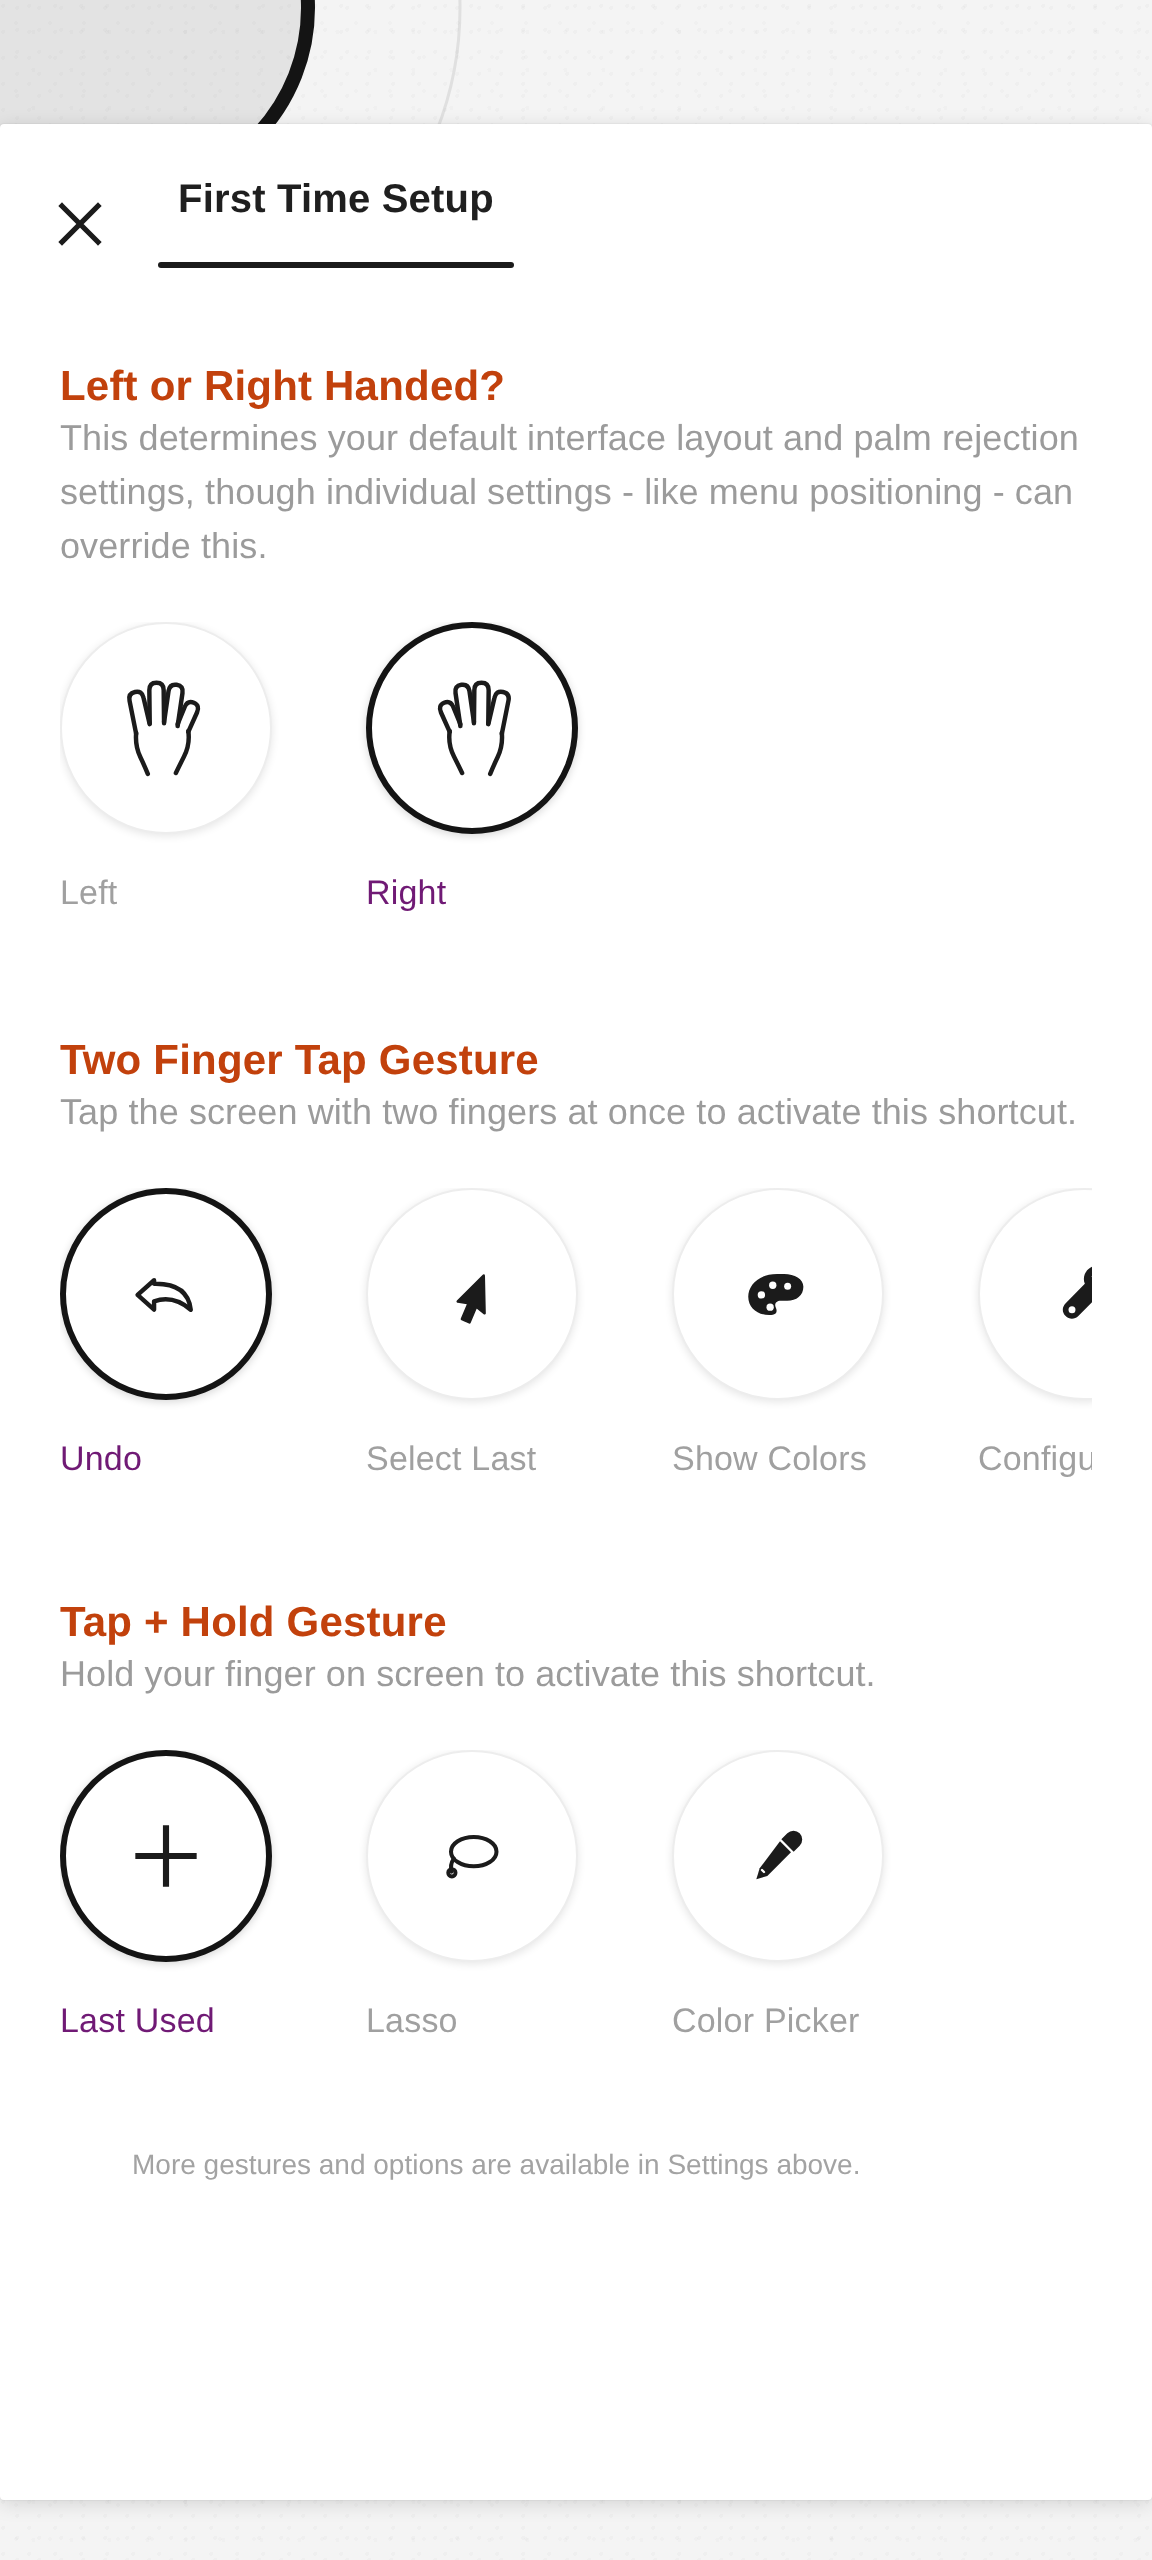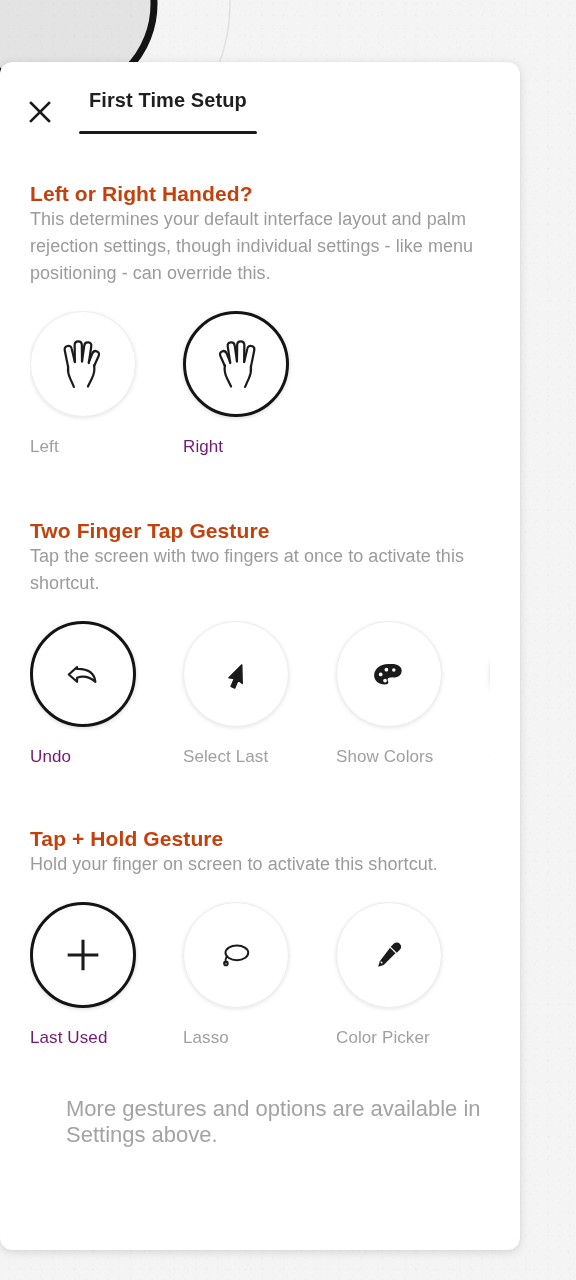--- a/index.html
+++ b/index.html
@@ -38,24 +38,24 @@
     top: -176px;
     width: 360px;
     height: 360px;
   }
 
   
   #setup-sheet {
     position: absolute;
     left: 0;
     top: 62px;
-    width: 520px;
+    width: 576px;
     height: 1188px;
     background: #ffffff;
-    border-radius: 12px;
+    border-radius: 2px;
     box-shadow: 0 2px 10px rgba(0,0,0,.13), 0 0 1px rgba(0,0,0,.12);
     overflow: hidden;
   }
 
   
   #sheet-header {
     position: relative;
     height: 90px;
     display: flex;
     align-items: flex-start;
@@ -161,21 +161,21 @@
   }
 
   .option-item.selected .option-label { color: #701a75; }
 
   .section-gap-1 { margin-top: 62px; }
   .section-gap-2 { margin-top: 60px; }
 
   #footer-note {
     margin: 48px 0 0 0;
     padding: 0 30px 0 66px;
-    font-size: 22px;
+    font-size: 14px;
     line-height: 26px;
     color: #a3a3a3;
   }
 
   .ico { display: block; }
 </style>
 </head>
 <body>
 
 <div id="canvas-backdrop">

